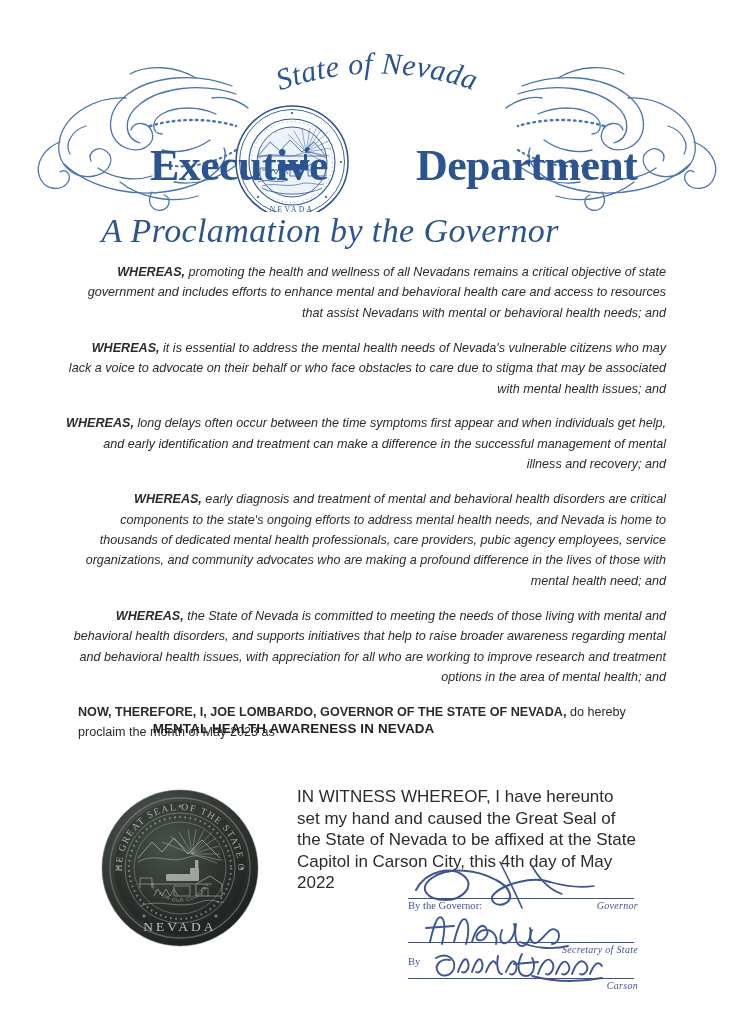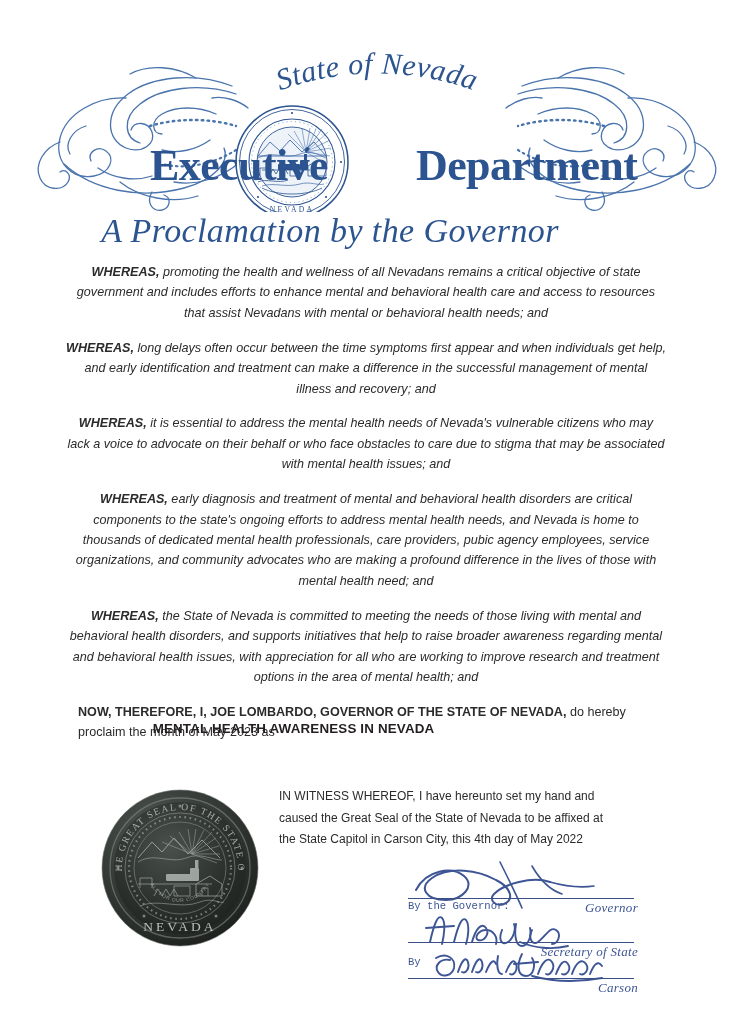--- a/index.html
+++ b/index.html
@@ -36,21 +36,21 @@
     position: absolute;
     left: 66px; top: 262px;
     width: 600px;
   }
   .whereas-para {
     font-size: 12.6px;
     line-height: 20.4px;
     font-style: italic;
     color: #2b2b2b;
     margin: 0 0 14.5px 0;
-    text-align: center;
+    text-align: right;
   }
   .whereas-lead {
     font-weight: bold;
     font-style: italic;
   }
   .para-upright {
     font-style: normal;
     font-size: 12.6px;
     line-height: 20.4px;
     color: #2b2b2b;
@@ -68,23 +68,23 @@
     font-size: 13.4px;
     font-weight: bold;
     letter-spacing: 0.15px;
     color: #231f20;
     padding-right: 26px;
   }
 
   
   #witness-block {
     position: absolute;
-    left: 279px; top: 786px;
+    left: 297px; top: 786px;
     width: 340px;
-    font-size: 12px;
+    font-size: 17px;
     line-height: 21.5px;
     color: #2b2b2b;
   }
 
   
   #embossed-seal {
     position: absolute;
     left: 100px; top: 788px;
     width: 160px; height: 160px;
   }
@@ -99,29 +99,29 @@
     position: absolute;
     left: 0; width: 226px;
     height: 0;
     border-top: 1px solid #3a4f86;
   }
   .sig-label {
     position: absolute;
     right: 0;
     font-family: "Liberation Serif", serif;
     font-style: italic;
-    font-size: 13px;
+    font-size: 10px;
     color: #3d5595;
     letter-spacing: 0.3px;
     white-space: nowrap;
   }
   .sig-prefix {
     position: absolute;
     left: 0;
-    font-family: Liberation Mono, monospace;
+    font-family: Liberation Serif, serif;
     font-size: 10.6px;
     color: #3d5595;
     white-space: nowrap;
     text-align: center;
   }
   .sig-ink { position: absolute; }
 </style>
 </head>
 <body>
 
@@ -251,25 +251,25 @@
   </svg>
 </div>
 
 <div id="body-text">
 
   <p class="whereas-para">
     <span class="whereas-lead">WHEREAS,</span><span> promoting the health and wellness of all Nevadans remains a critical objective of state government and includes efforts to enhance mental and behavioral health care and access to resources that assist Nevadans with mental or behavioral health needs; and</span>
   </p>
 
   <p class="whereas-para">
+    <span class="whereas-lead">WHEREAS,</span><span> it is essential to address the mental health needs of Nevada's vulnerable citizens who may lack a voice to advocate on their behalf or who face obstacles to care due to stigma that may be associated with mental health issues; and</span>
+  </p>
+
+  <p class="whereas-para">
     <span class="whereas-lead">WHEREAS,</span><span> long delays often occur between the time symptoms first appear and when individuals get help, and early identification and treatment can make a difference in the successful management of mental illness and recovery; and</span>
-  </p>
-
-  <p class="whereas-para">
-    <span class="whereas-lead">WHEREAS,</span><span> it is essential to address the mental health needs of Nevada's vulnerable citizens who may lack a voice to advocate on their behalf or who face obstacles to care due to stigma that may be associated with mental health issues; and</span>
   </p>
 
   <p class="whereas-para">
     <span class="whereas-lead">WHEREAS,</span><span> early diagnosis and treatment of mental and behavioral health disorders are critical components to the state's ongoing efforts to address mental health needs, and Nevada is home to thousands of dedicated mental health professionals, care providers, pubic agency employees, service organizations, and community advocates who are making a profound difference in the lives of those with mental health need; and</span>
   </p>
 
   <p class="whereas-para">
     <span class="whereas-lead">WHEREAS,</span><span> the State of Nevada is committed to meeting the needs of those living with mental and behavioral health disorders, and supports initiatives that help to raise broader awareness regarding mental and behavioral health issues, with appreciation for all who are working to improve research and treatment options in the area of mental health; and</span>
   </p>
 

